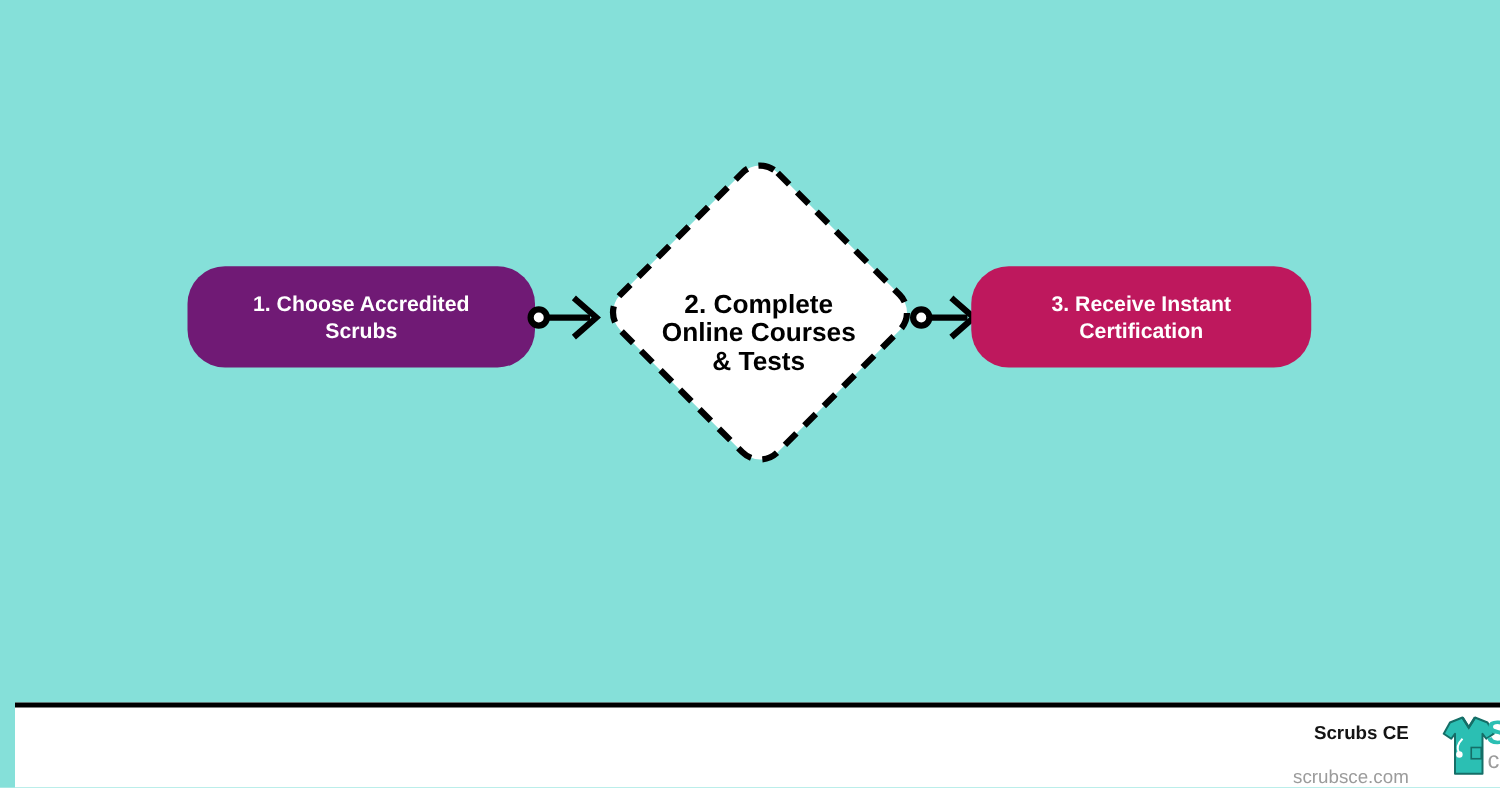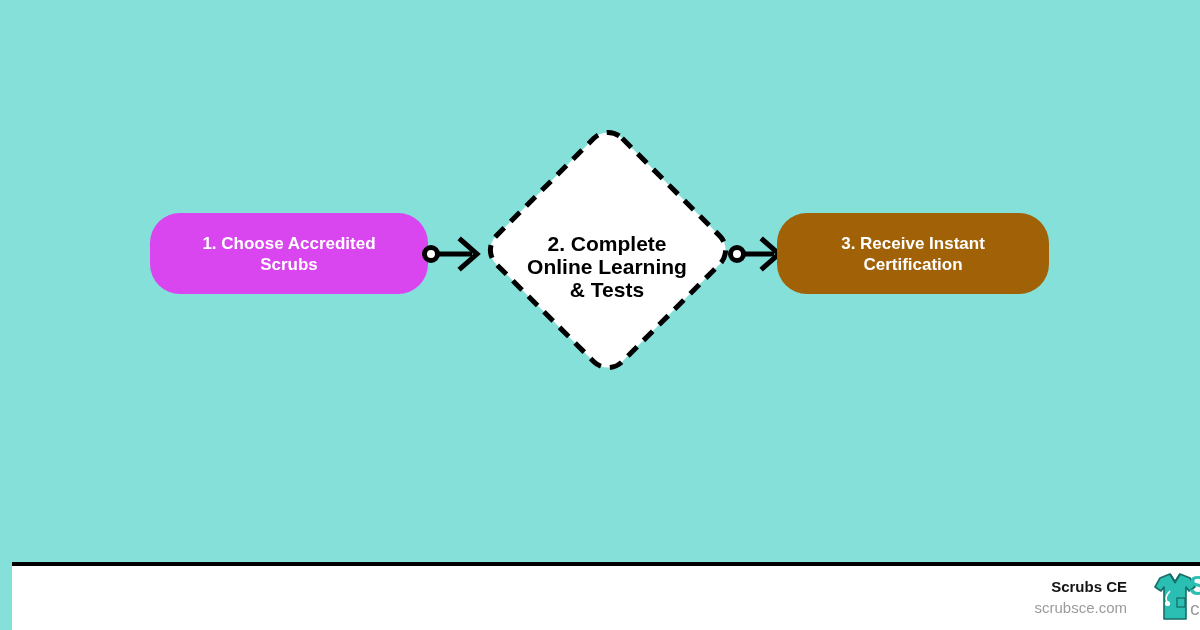--- a/index.html
+++ b/index.html
@@ -8,45 +8,45 @@
     background:#85E0D9;
     font-family:"Liberation Sans", sans-serif;
   }
   .node{
     position:absolute;display:flex;align-items:center;justify-content:center;
     text-align:center;font-weight:700;font-size:17px;line-height:21px;
     box-sizing:border-box;
   }
   .node-blue{
     left:150px;top:213px;width:278px;height:81px;border-radius:30px;
-    background:#d946ef;color:#FFFFFF;
+    background:#701a75;color:#FFFFFF;
   }
   .node-black{
     left:777px;top:213px;width:272px;height:81px;border-radius:30px;
-    background:#a16207;color:#FFFFFF;
+    background:#be185d;color:#FFFFFF;
   }
   .node-line{display:block;}
   .diamond-wrap{position:absolute;left:477px;top:119px;width:262px;height:262px;}
   .diamond-label{
     position:absolute;left:497px;top:218px;width:220px;height:96px;
     display:flex;flex-direction:column;align-items:center;justify-content:center;
     text-align:center;font-weight:700;font-size:21px;line-height:23px;color:#000000;
   }
   .connector{position:absolute;}
   .connector-1{left:420px;top:236px;}
   .connector-2{left:726px;top:236px;}
   .footer{
     position:absolute;left:12px;top:562px;width:1200px;height:68px;
     background:#FFFFFF;border-top:4px solid #000000;box-sizing:border-box;
   }
   .footer-text{
     position:absolute;right:85px;top:11px;text-align:right;
   }
   .footer-brand{font-size:15px;font-weight:700;color:#141414;line-height:19px;}
-  .footer-url{font-size:15px;color:#9B9B9B;line-height:19px;margin-top:2px;}
+  .footer-url{font-size:15px;color:#9B9B9B;line-height:19px;margin-top:16px;}
   .footer-logo{position:absolute;right:14px;top:6px;width:46px;height:50px;}
   .logo-cut-top{
     position:absolute;left:1189px;top:573px;font-size:27px;font-weight:700;
     color:#2BBFB3;line-height:27px;
   }
   .logo-cut-bottom{
     position:absolute;left:1190px;top:599px;font-size:19px;color:#9B9B9B;line-height:19px;
   }
 </style>
 </head>
@@ -65,21 +65,21 @@
     <line x1="18" y1="18" x2="52" y2="18" stroke="#000" stroke-width="5"></line>
     <circle cx="11" cy="18" r="6.5" fill="#FFFFFF" stroke="#000" stroke-width="5"></circle>
     <polyline points="41,4 57,18 41,32" fill="none" stroke="#000" stroke-width="5" stroke-linecap="square"></polyline>
   </svg>
 
   <svg class="diamond-wrap" viewBox="0 0 262 262">
     <rect x="42" y="42" width="178" height="178" rx="20" ry="20" fill="#FFFFFF" stroke="#000000" stroke-width="5" stroke-dasharray="13 9" transform="rotate(45 131 131)"></rect>
   </svg>
   <div class="diamond-label">
     <span class="node-line">2. Complete</span>
-    <span class="node-line">Online Learning</span>
+    <span class="node-line">Online Courses</span>
     <span class="node-line">&amp; Tests</span>
   </div>
 
   <svg class="connector connector-2" width="58" height="36" viewBox="0 0 58 36">
     <line x1="18" y1="18" x2="48" y2="18" stroke="#000" stroke-width="5"></line>
     <circle cx="11" cy="18" r="6.5" fill="#FFFFFF" stroke="#000" stroke-width="5"></circle>
     <polyline points="37,4 53,18 37,32" fill="none" stroke="#000" stroke-width="5" stroke-linecap="square"></polyline>
   </svg>
 
   <div class="node node-black">

